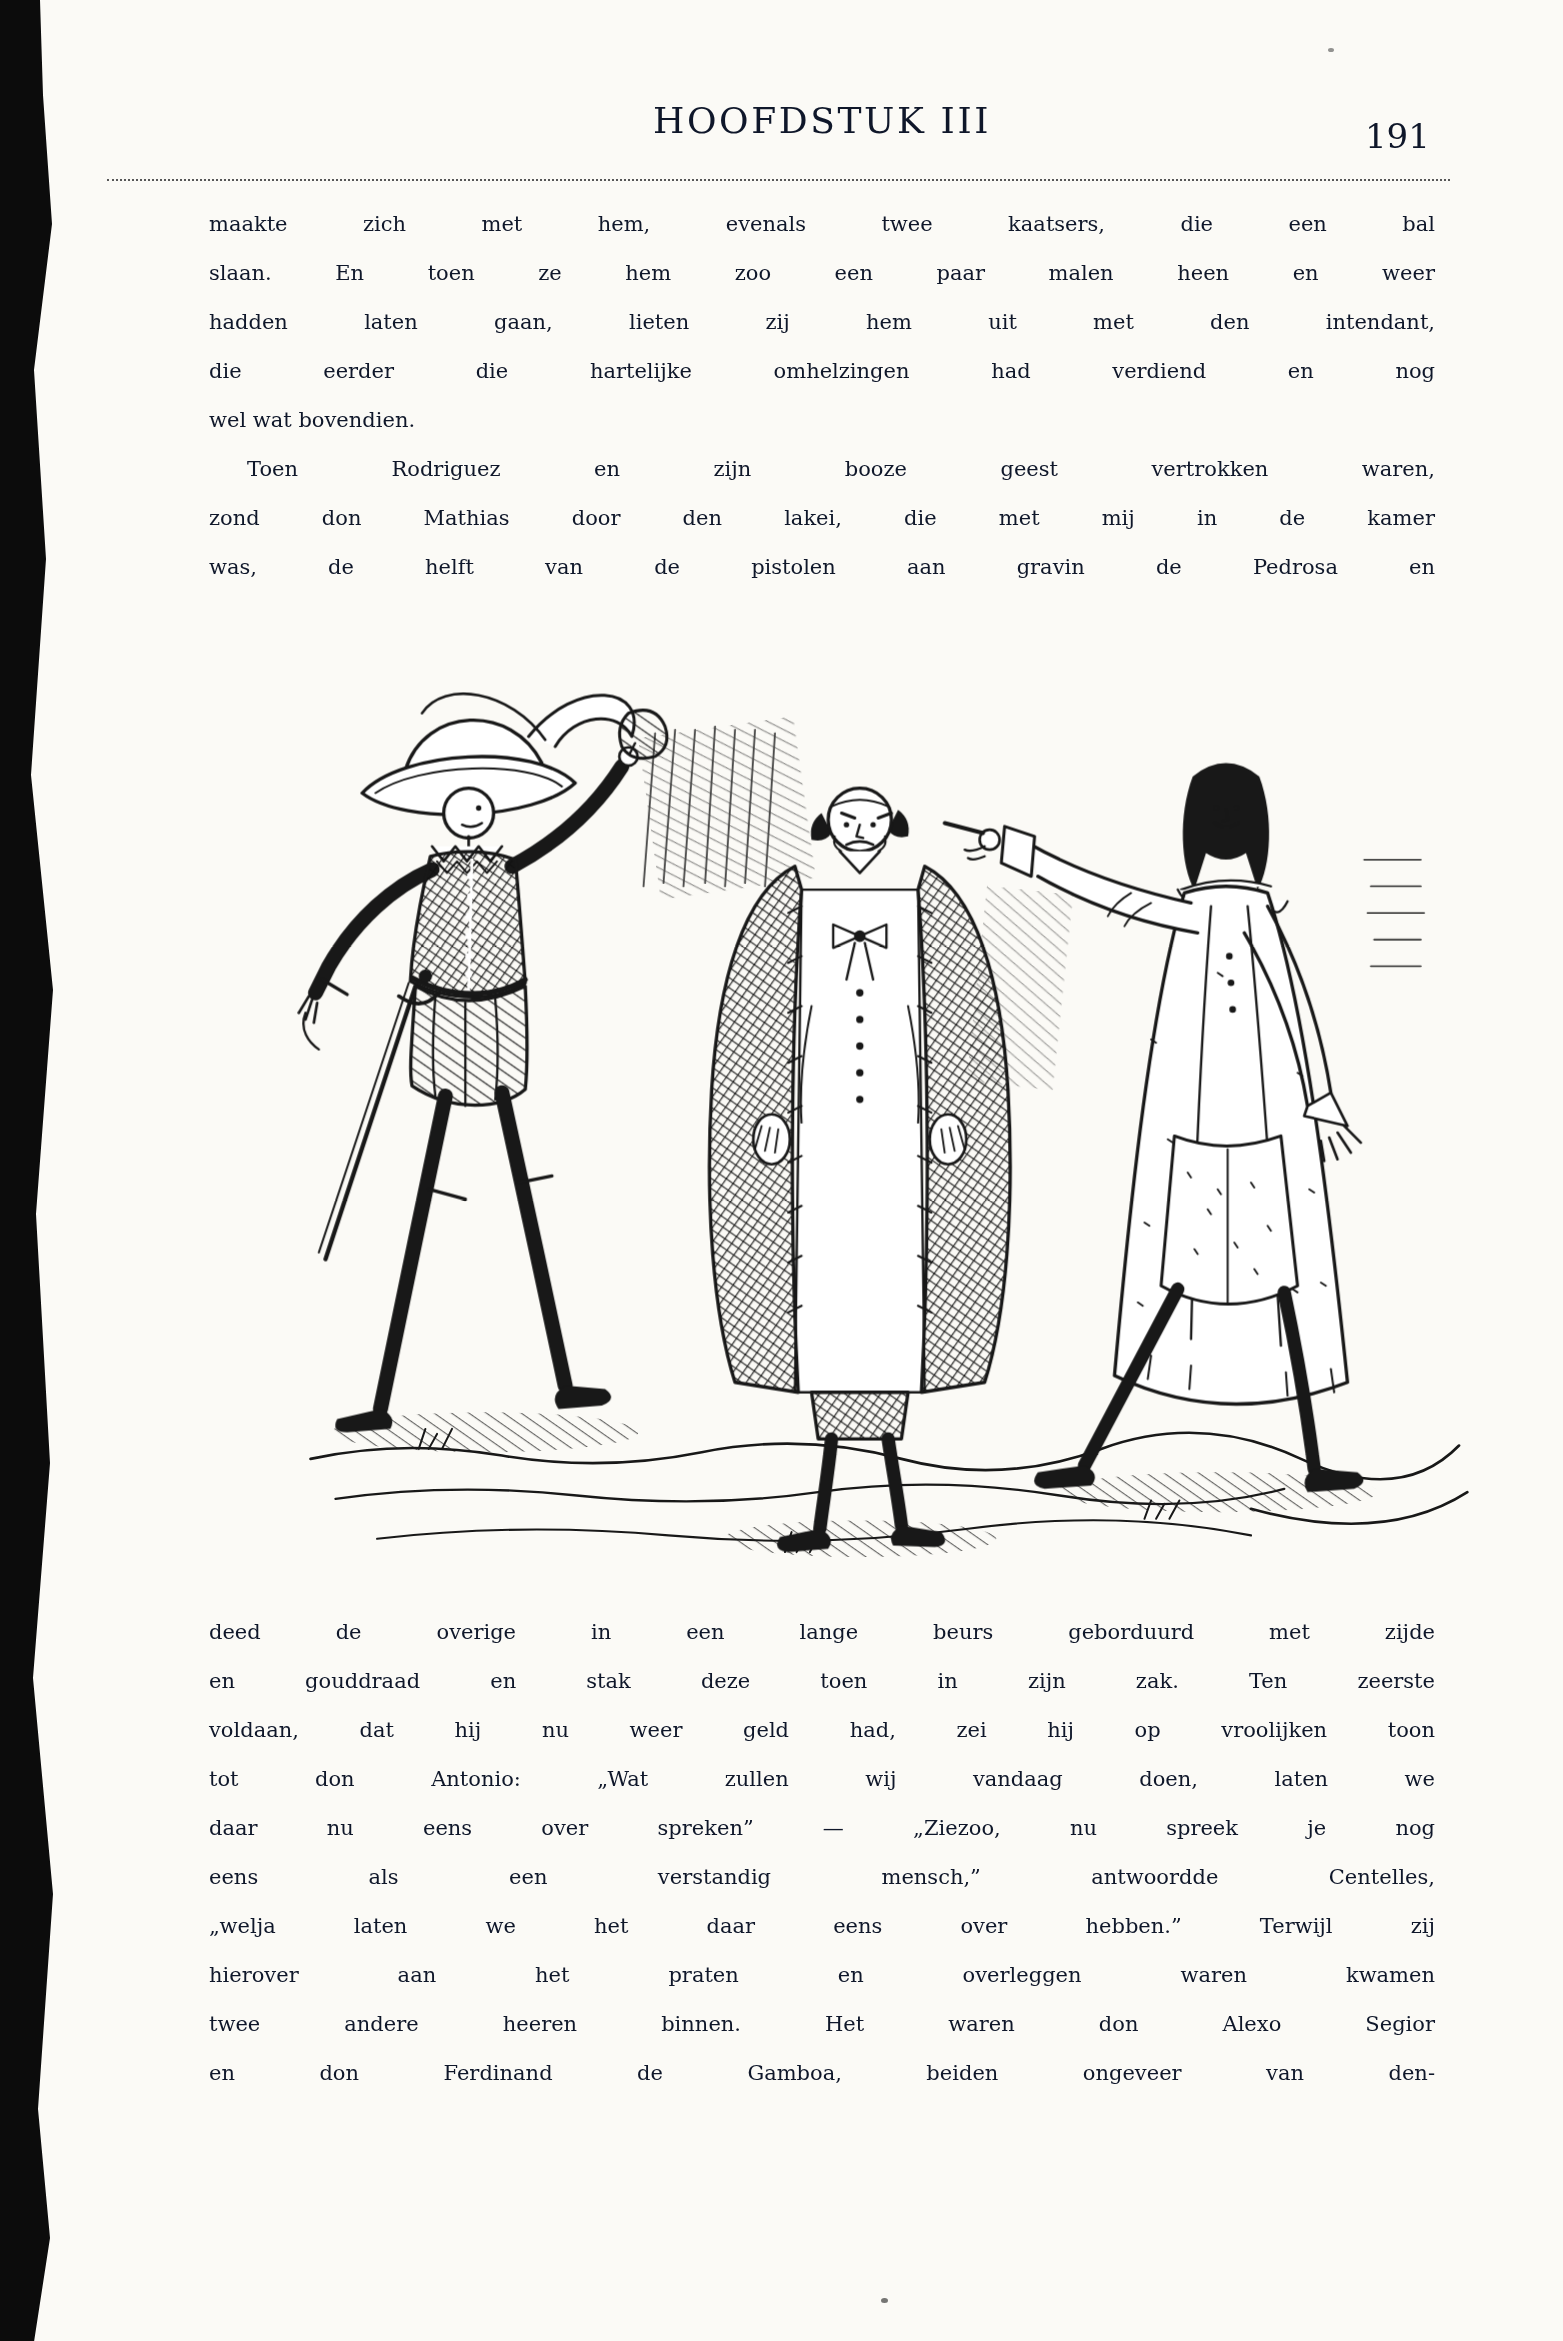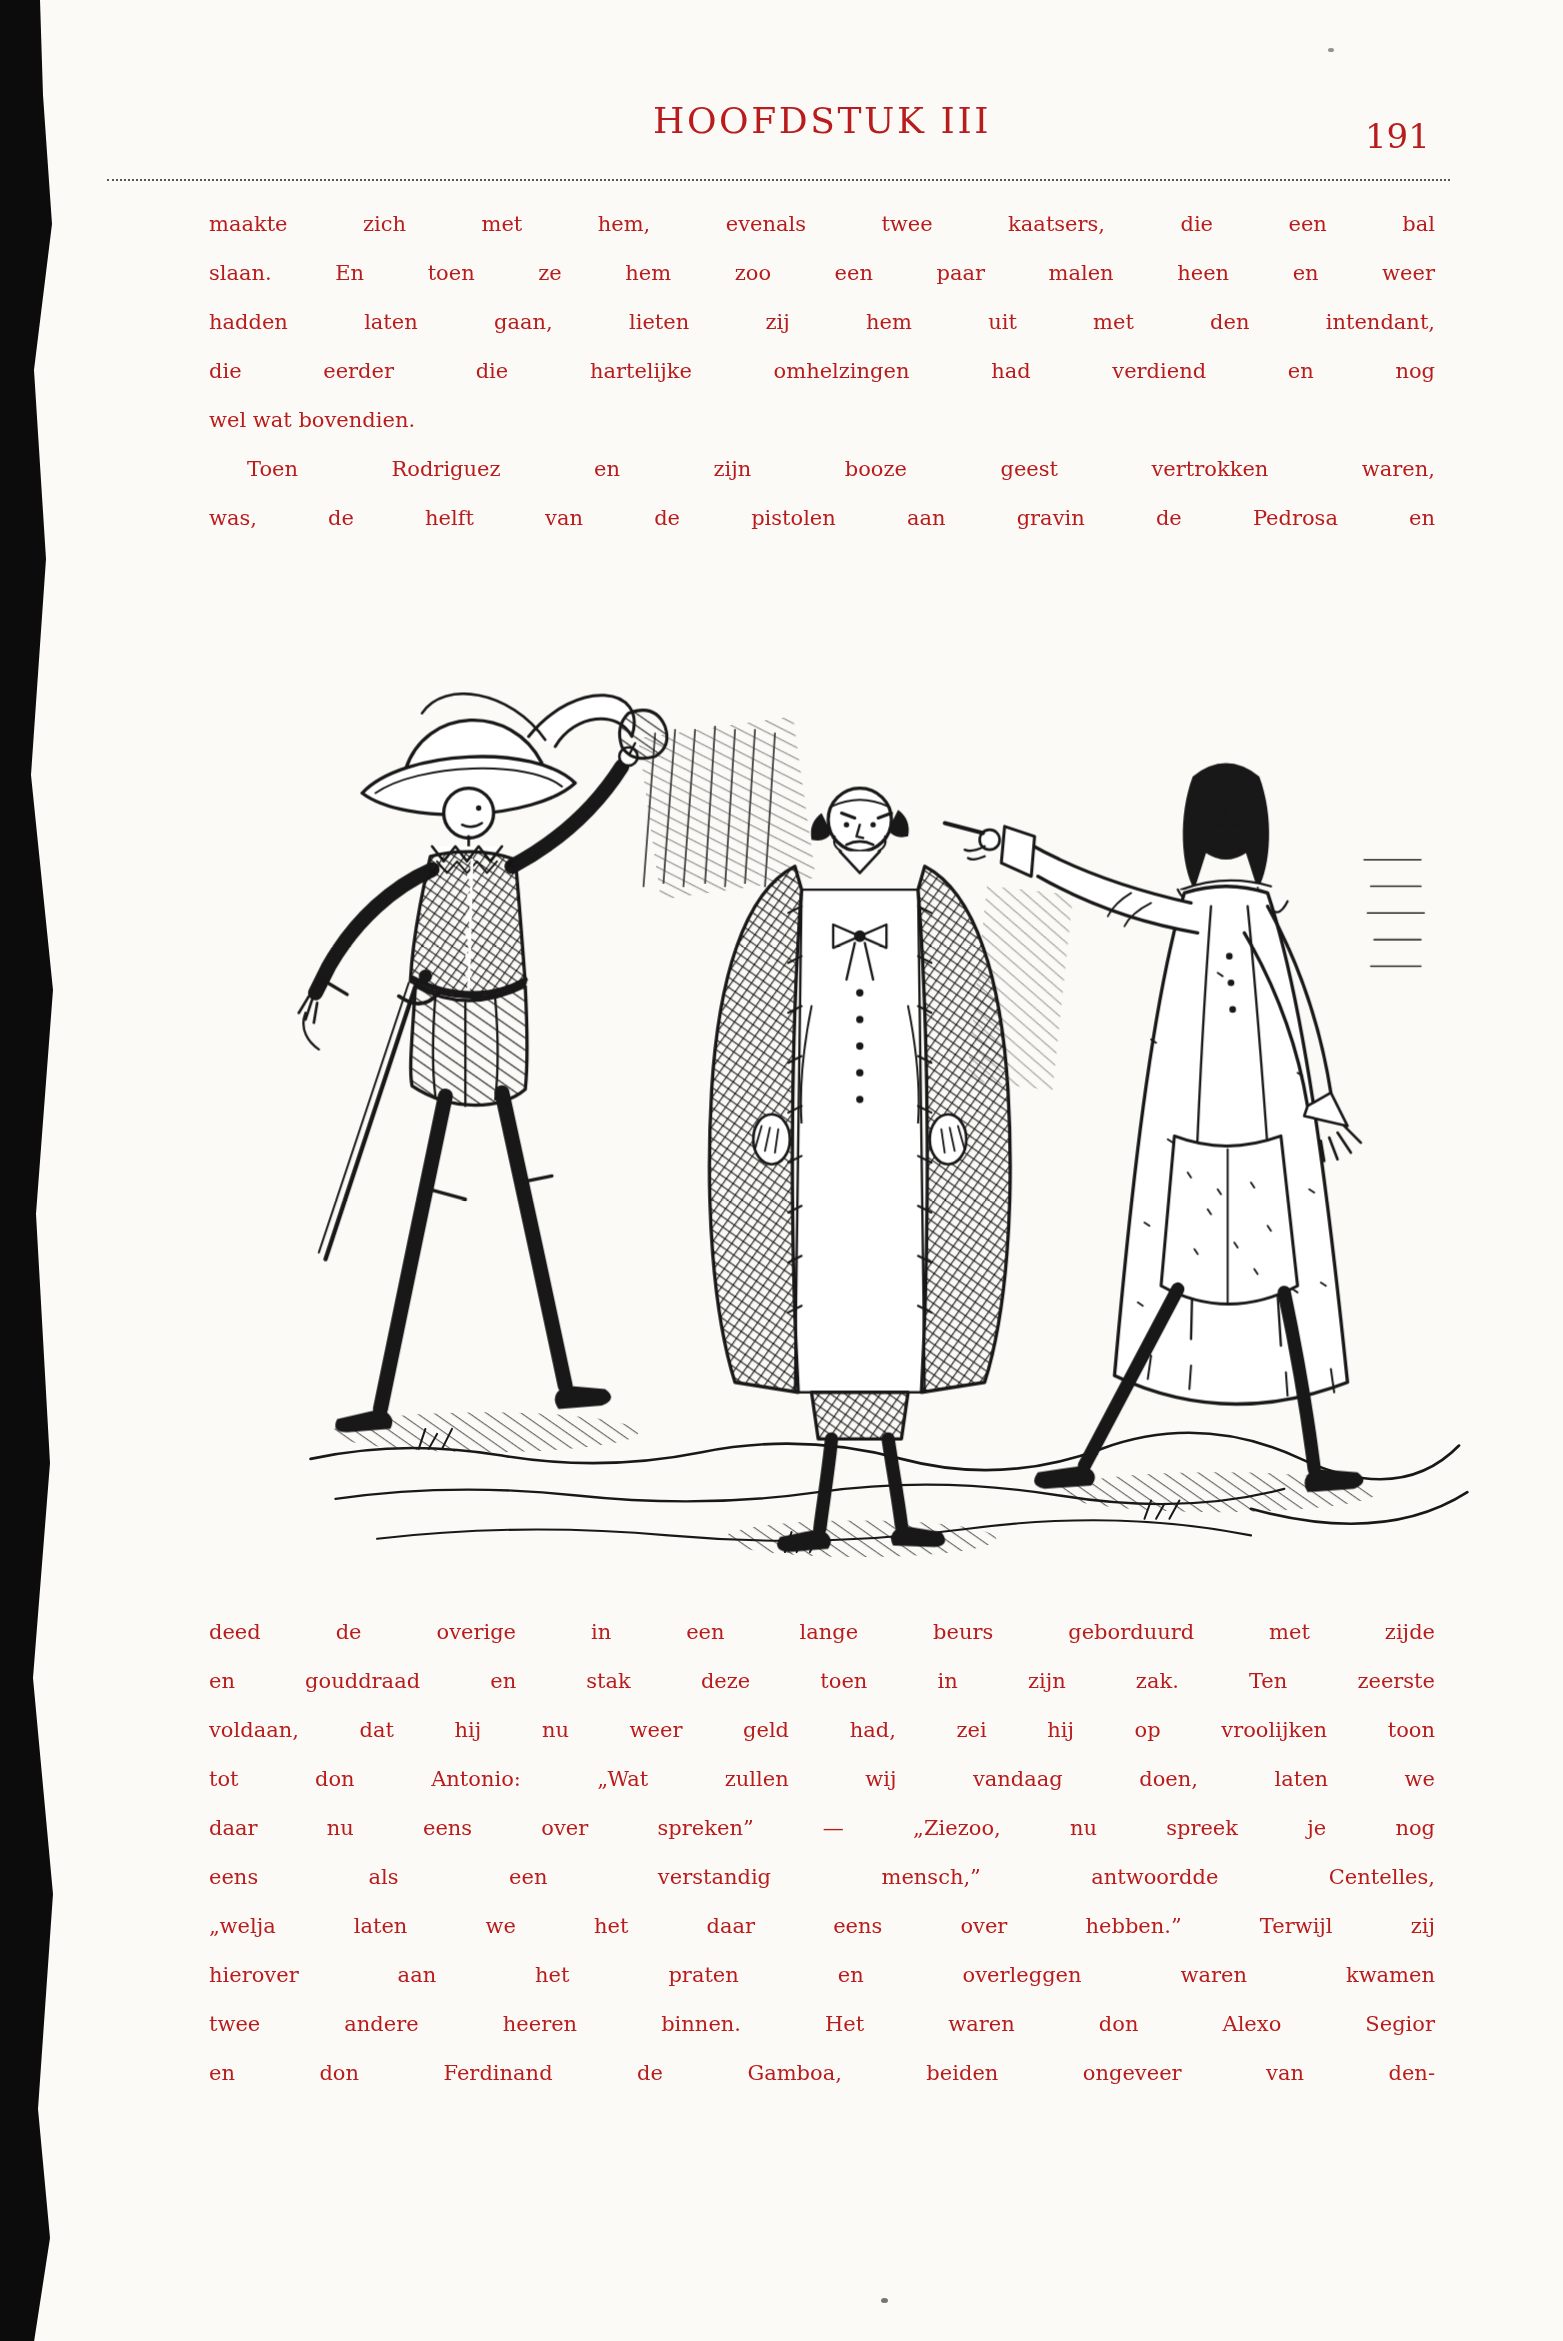--- a/index.html
+++ b/index.html
@@ -1,21 +1,21 @@
 <!DOCTYPE html>
 <html style="font-size:13.8px"><head>
 <meta charset="utf-8">
 <style>
   html,body { margin:0; padding:0; background:#e8e6e1; }
   .page {
     position:relative;
     width:1564px; height:2342px;
     background:#fbfaf6;
     font-family:"DejaVu Serif","Liberation Serif",serif;
-    color:#b91c1c;
+    color:#0f172a;
     overflow:hidden;
   }
 
   
   .binding {
     position:absolute; left:0; top:0; width:59px; height:2342px;
     background:#0c0c0c;
     clip-path: polygon(0 0, 40px 0, 43px 95px, 52px 224px, 34px 370px, 46px 559px,
       31px 775px, 53px 990px, 36px 1214px, 50px 1463px, 33px 1678px, 53px 1894px,
       38px 2109px, 50px 2238px, 34px 2342px, 0 2342px);
@@ -71,20 +71,21 @@
   <div class="textblock tb1">
       <div class="para">
         <div class="line">maakte zich met hem, evenals twee kaatsers, die een bal</div>
         <div class="line">slaan. En toen ze hem zoo een paar malen heen en weer</div>
         <div class="line">hadden laten gaan, lieten zij hem uit met den intendant,</div>
         <div class="line">die eerder die hartelijke omhelzingen had verdiend en nog</div>
         <div class="line short">wel wat bovendien.</div>
       </div>
       <div class="para">
         <div class="line indent">Toen Rodriguez en zijn booze geest vertrokken waren,</div>
+        <div class="line">zond don Mathias door den lakei, die met mij in de kamer</div>
         <div class="line">was, de helft van de pistolen aan gravin de Pedrosa en</div>
       </div>
     </div>
 
   <figure class="illustration" aria-label="Engraving of three men in 17th-century dress: a cavalier with plumed hat and sword at left, a scowling bald man in a dark fur-trimmed cloak in the middle, and a long-haired young man in a long robe pointing to the left">
     <svg viewBox="0 0 760 560" preserveAspectRatio="xMidYMid meet">
       <defs>
         <pattern id="h1" width="6" height="6" patternUnits="userSpaceOnUse" patternTransform="rotate(35)">
           <line x1="0" y1="0" x2="6" y2="0" stroke="#1c1c1c" stroke-width="1.4"></line>
         </pattern>

